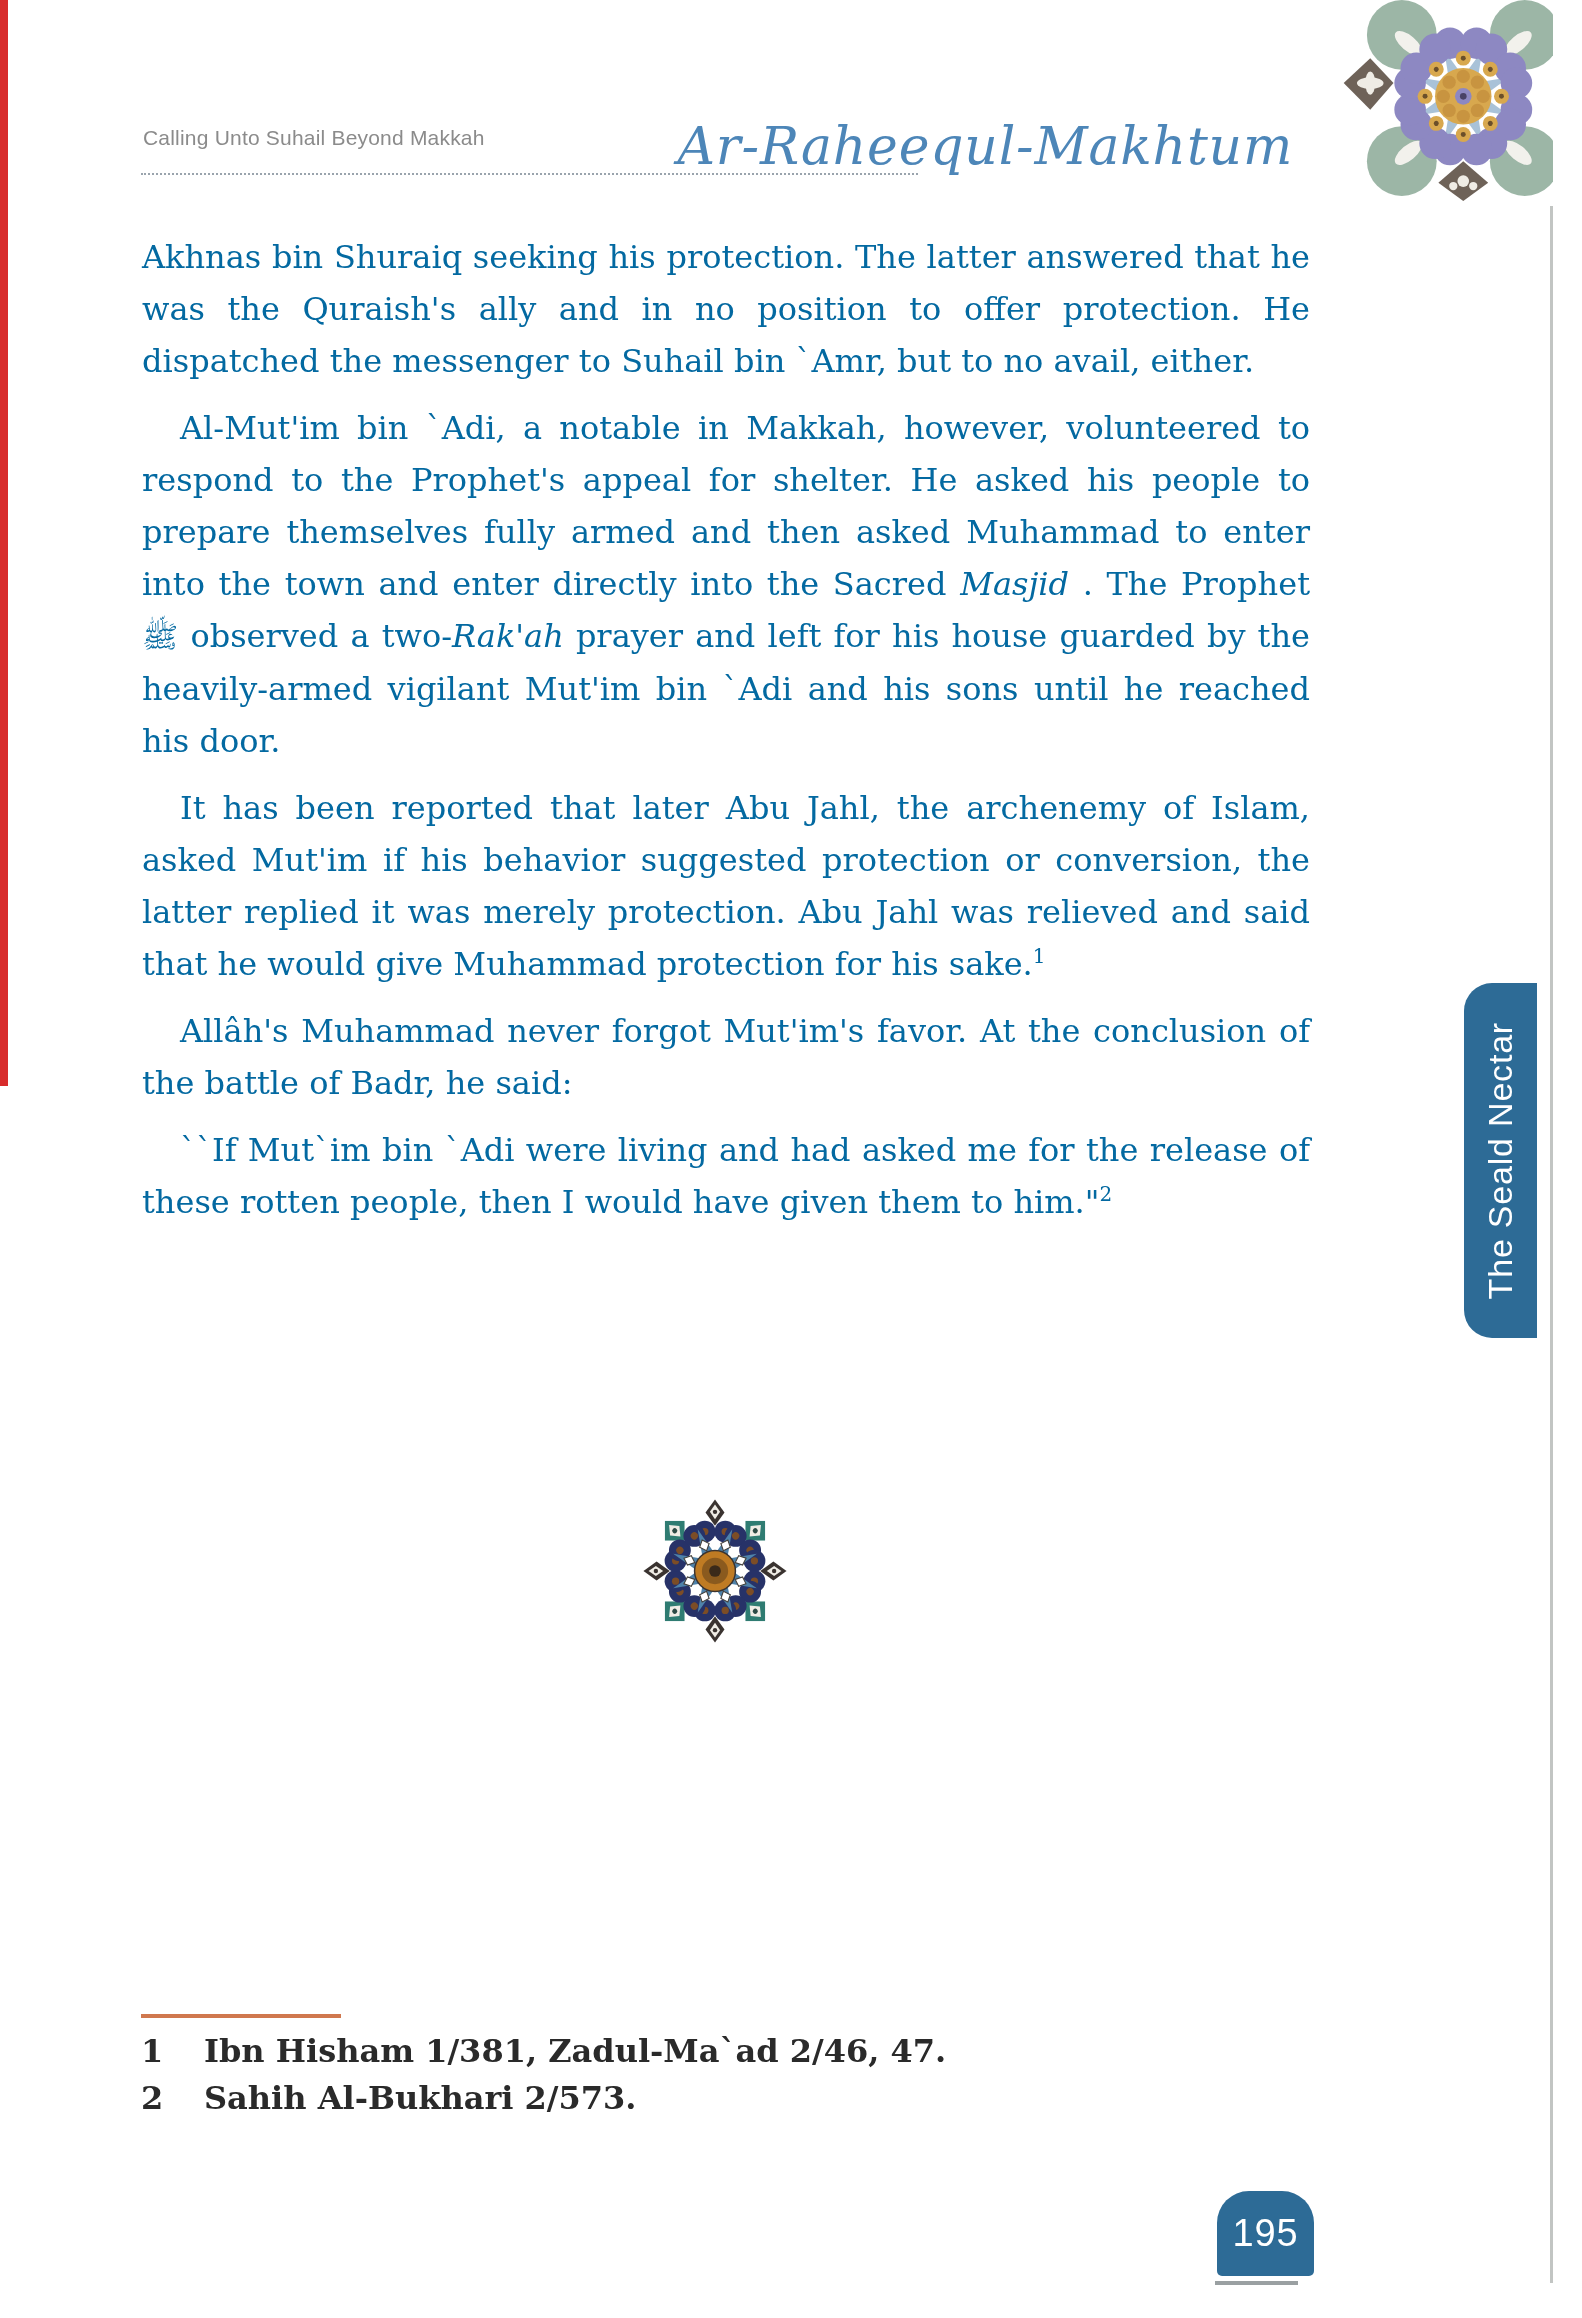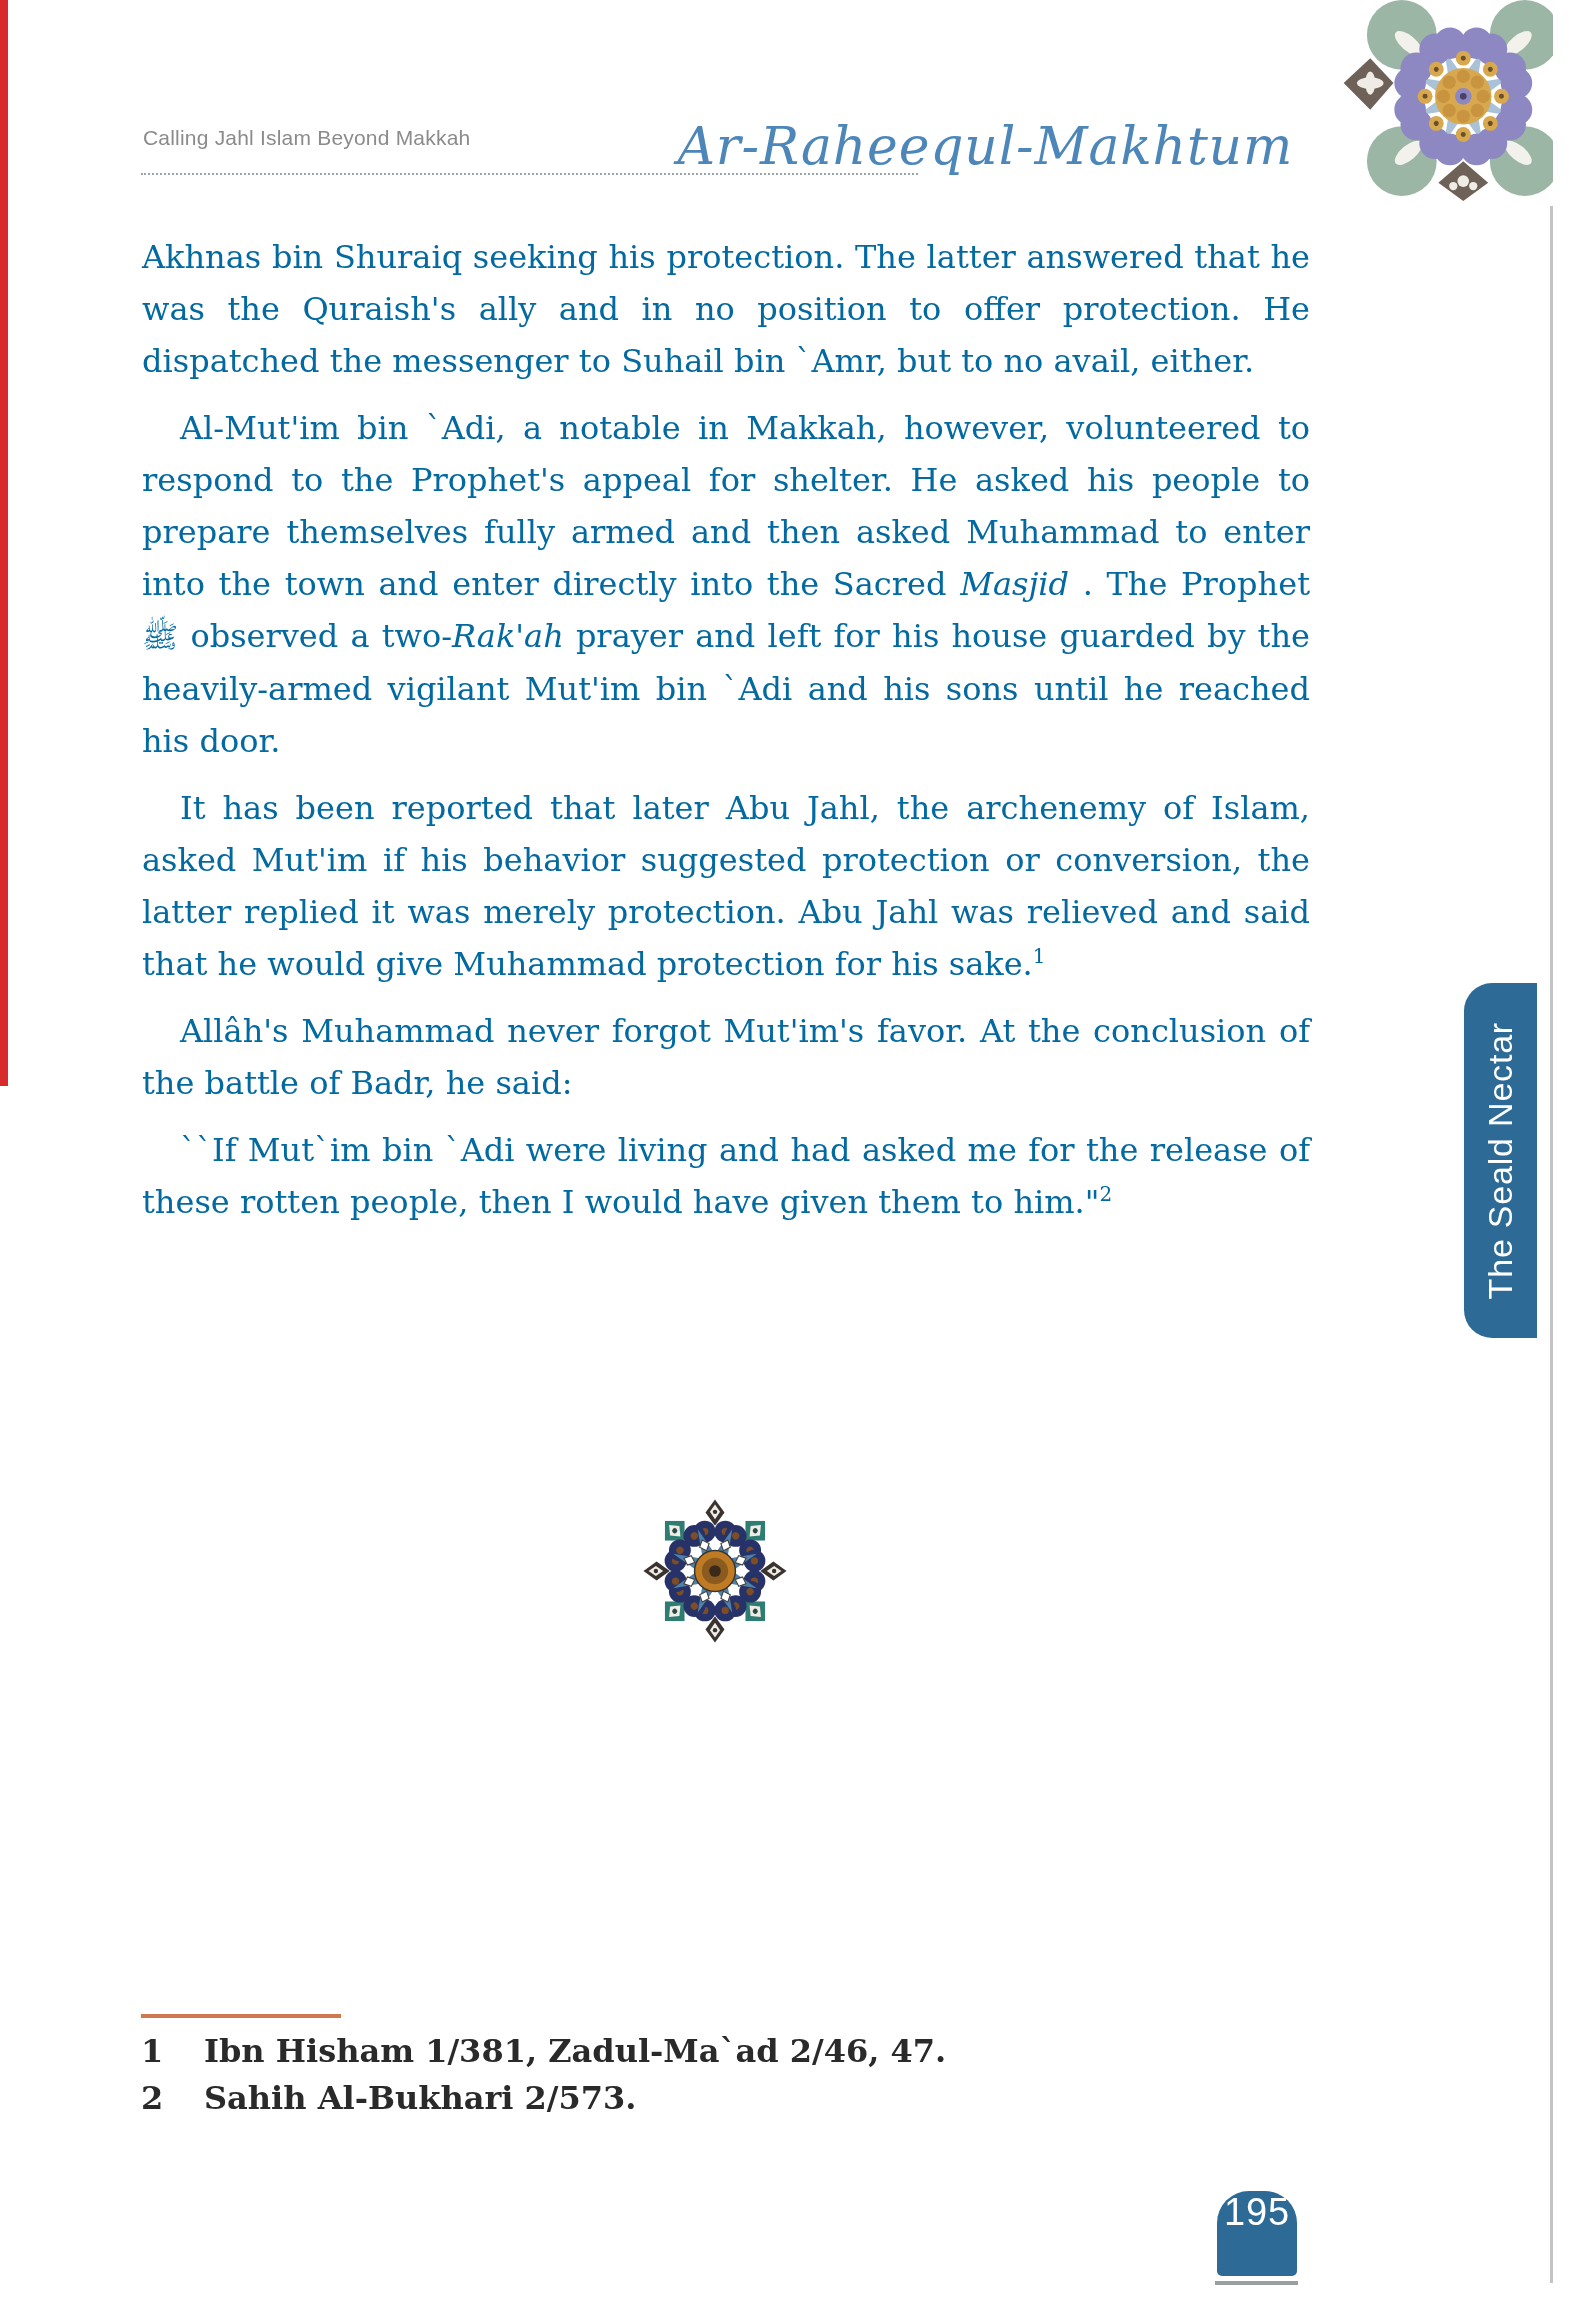--- a/index.html
+++ b/index.html
@@ -69,42 +69,42 @@
     background:var(--sep-orange,#d0784e);
   }
   .footnotes{
     position:absolute;left:141px;top:2028px;width:1081px;
     font-size:32px;line-height:47px;color:#2a2a2a;
   }
   .footnotes .fn-row{white-space:nowrap;font-weight:bold;}
   .footnotes .fn-num{display:inline-block;width:63px;}
   
   .page-badge{
-    position:absolute;left:1217px;top:2191px;width:80px;height:85px;
+    position:absolute;left:1217px;top:2191px;width:97px;height:85px;
     background:var(--accent,#2d6b96);
     border-radius:32px 32px 5px 5px;
-    display:flex;align-items:flex-start;justify-content:center;
+    display:flex;align-items:center;justify-content:center;
   }
   .page-badge span{
     font-family:"Liberation Sans", sans-serif;
     font-size:38px;color:#ffffff;letter-spacing:0.8px;
   }
   .page-badge-underline{
     position:absolute;left:1215px;top:2281px;width:83px;height:4.2px;
     background:#9aa0a2;
   }
 </style>
 </head>
 <body>
 
 <div id="page">
 
   <div class="edge-stripe"></div>
 
-  <div class="running-title">Calling Jahl Islam Beyond Makkah</div>
+  <div class="running-title">Calling Unto Suhail Beyond Makkah</div>
   <div class="header-dots"></div>
   <div class="script-title">Ar-Raheequl-Makhtum</div>
 
   <svg class="corner-ornament" width="216" height="201" viewBox="0 0 260 242">
 
     <g fill="#9cb6a6">
       <circle cx="78" cy="42" r="42"></circle>
         <circle cx="226" cy="42" r="42"></circle>
       <circle cx="78" cy="194" r="42"></circle>
         <circle cx="226" cy="194" r="42"></circle>

